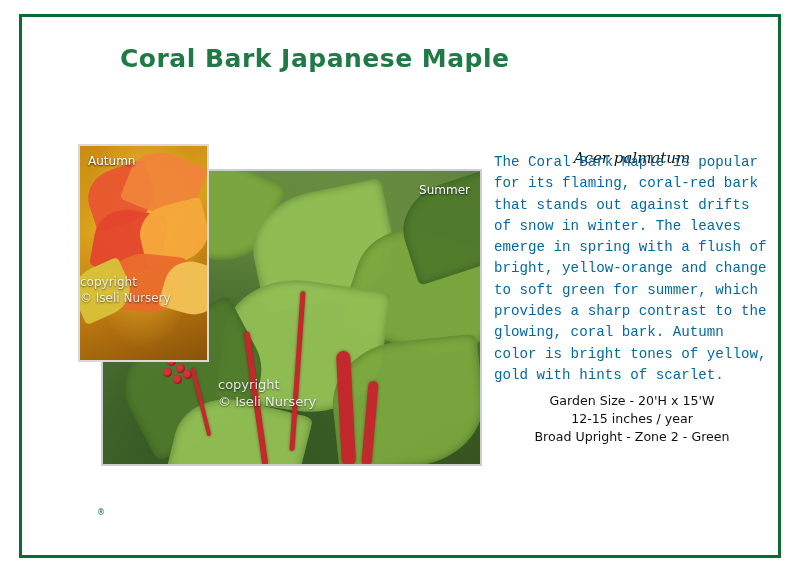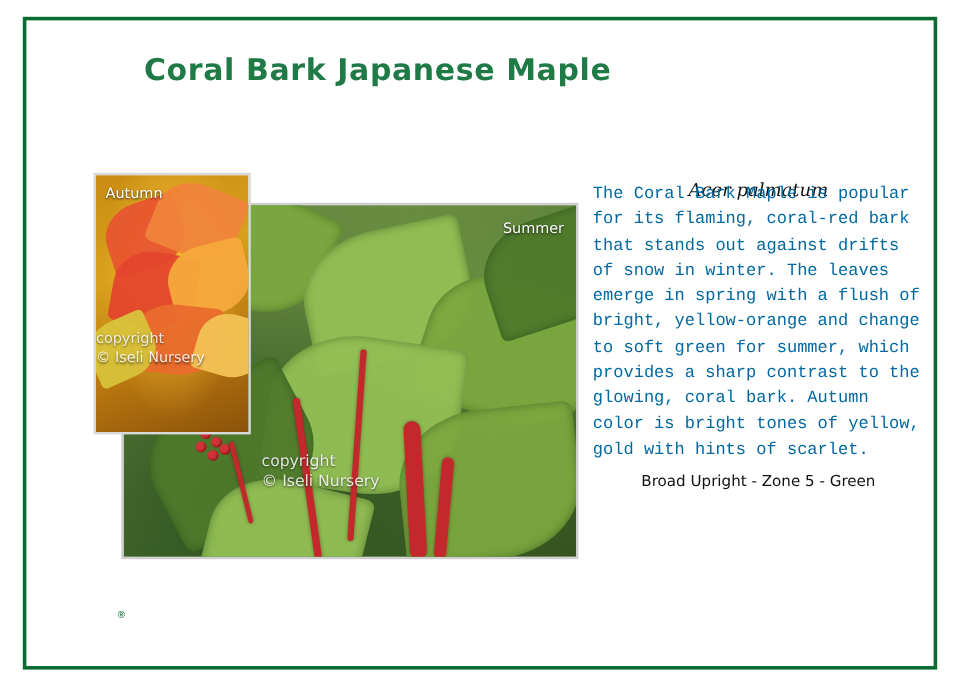--- a/index.html
+++ b/index.html
@@ -240,18 +240,20 @@
     <div class="watermark" style="left:0px; top:128px; width:127px; font-size:12px; line-height:16px;">
       <div>copyright</div>
       <div>© Iseli Nursery</div>
     </div>
   </div>
 
   <div class="species">Acer palmatum</div>
   <div class="description">The Coral Bark Maple is popular for its flaming, coral-red bark that stands out against drifts of snow in winter. The leaves emerge in spring with a flush of bright, yellow-orange and change to soft green for summer, which provides a sharp contrast to the glowing, coral bark. Autumn color is bright tones of yellow, gold with hints of scarlet.</div>
 
   <div class="specs">
-    <div>Broad Upright - Zone 5 - Green</div>
+    <div>Garden Size - 20'H x 15'W</div>
+    <div>12-15 inches / year</div>
+    <div>Broad Upright - Zone 2 - Green</div>
   </div>
 
   <div class="logo-reg">®</div>
 
 </div>
 
 </body></html>

